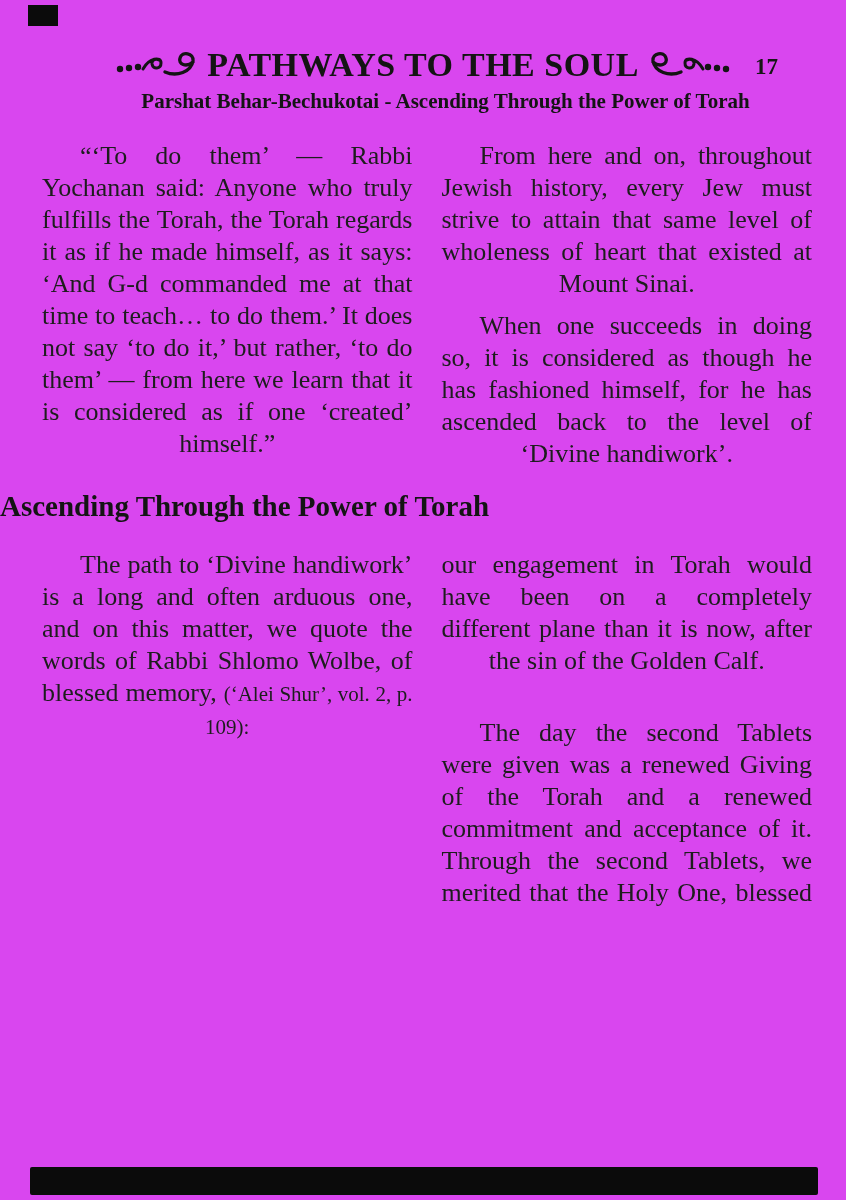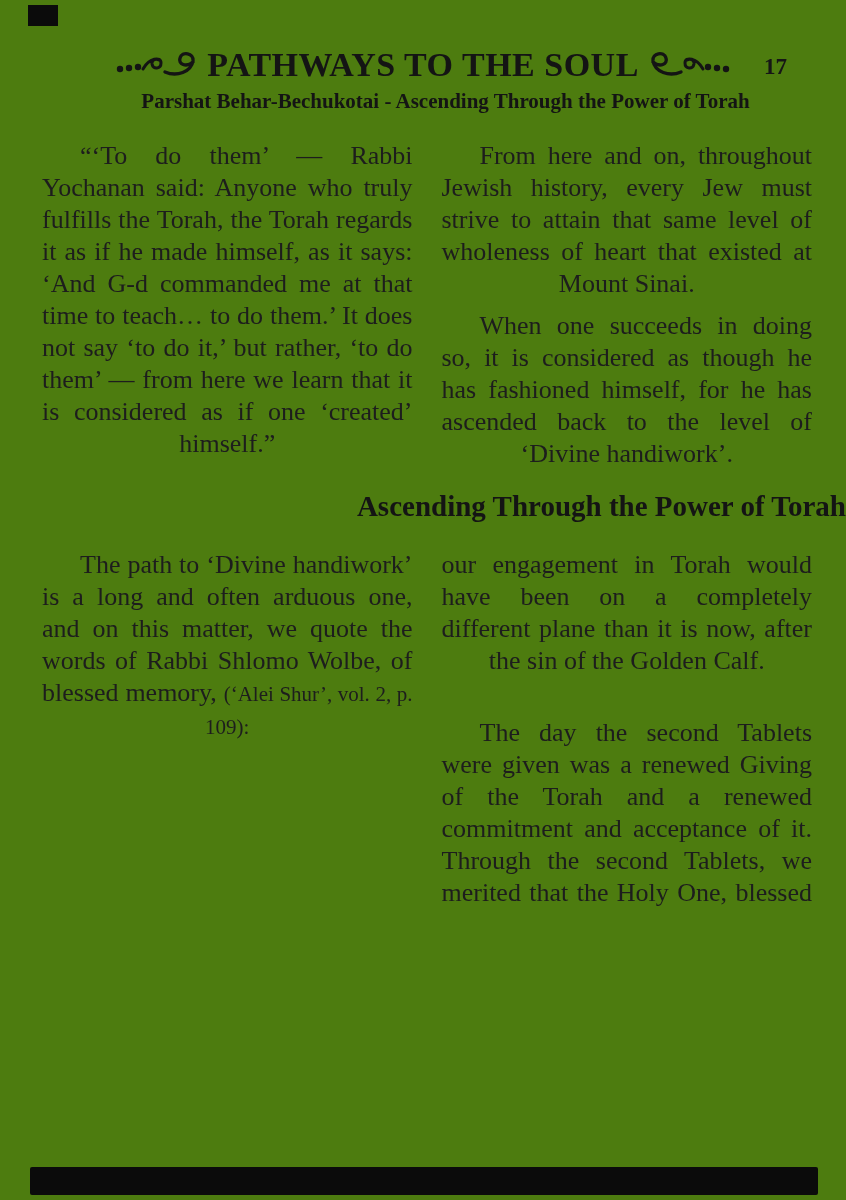--- a/index.html
+++ b/index.html
@@ -1,53 +1,53 @@
 <!DOCTYPE html>
 <html><head>
 <meta charset="utf-8">
 <style>
   html,body{margin:0;padding:0;background:#ffffff;}
   .page{
     position:relative;
     width:846px;height:1200px;
-    background:#4d7c0f;
+    background:#d946ef;
     font-family:"Liberation Serif", serif;
     color:#1d1d1d;
     overflow:hidden;
   }
   .title-row{
     margin:46px 0 0 0;
     display:flex;justify-content:center;align-items:center;gap:8px;
   }
   .title{
     font-size:34px;font-weight:bold;white-space:nowrap;color:#141414;
     letter-spacing:.5px;
   }
   .flourish{display:block;}
   .pagenum{
-    position:absolute;top:54px;right:59px;
+    position:absolute;top:54px;right:68px;
     font-size:23px;font-weight:bold;color:#161616;margin-left:40px;
   }
   .subtitle{
     text-align:center;font-size:21px;font-weight:bold;margin-top:5px;color:#141414;padding-left:45px;
   }
   .cols{
     display:flex;gap:29px;margin:26px 34px 0 42px;
   }
   .col{flex:1;min-width:0;font-size:26px;line-height:32px;}
   .para{
     margin:0 0 10px 0;
     text-align:justify;
     text-align-last:center;
   }
   .para.indent{text-indent:38px;}
   .para.cont{text-align-last:justify;margin-top:40px;}
   .cite{font-size:21px;}
   .section-heading{
-    text-align:right;font-weight:bold;font-size:29px;
+    text-align:left;font-weight:bold;font-size:29px;
     margin:10px 0 10px 0;color:#141414;
   }
   .scan-mark-tl{
     position:absolute;left:28px;top:5px;width:30px;height:21px;
     background:#0b0b0b;
   }
   .scan-bar{
     position:absolute;left:30px;right:28px;top:1167px;height:28px;
     background:#0b0b0b;border-radius:2px;
   }

